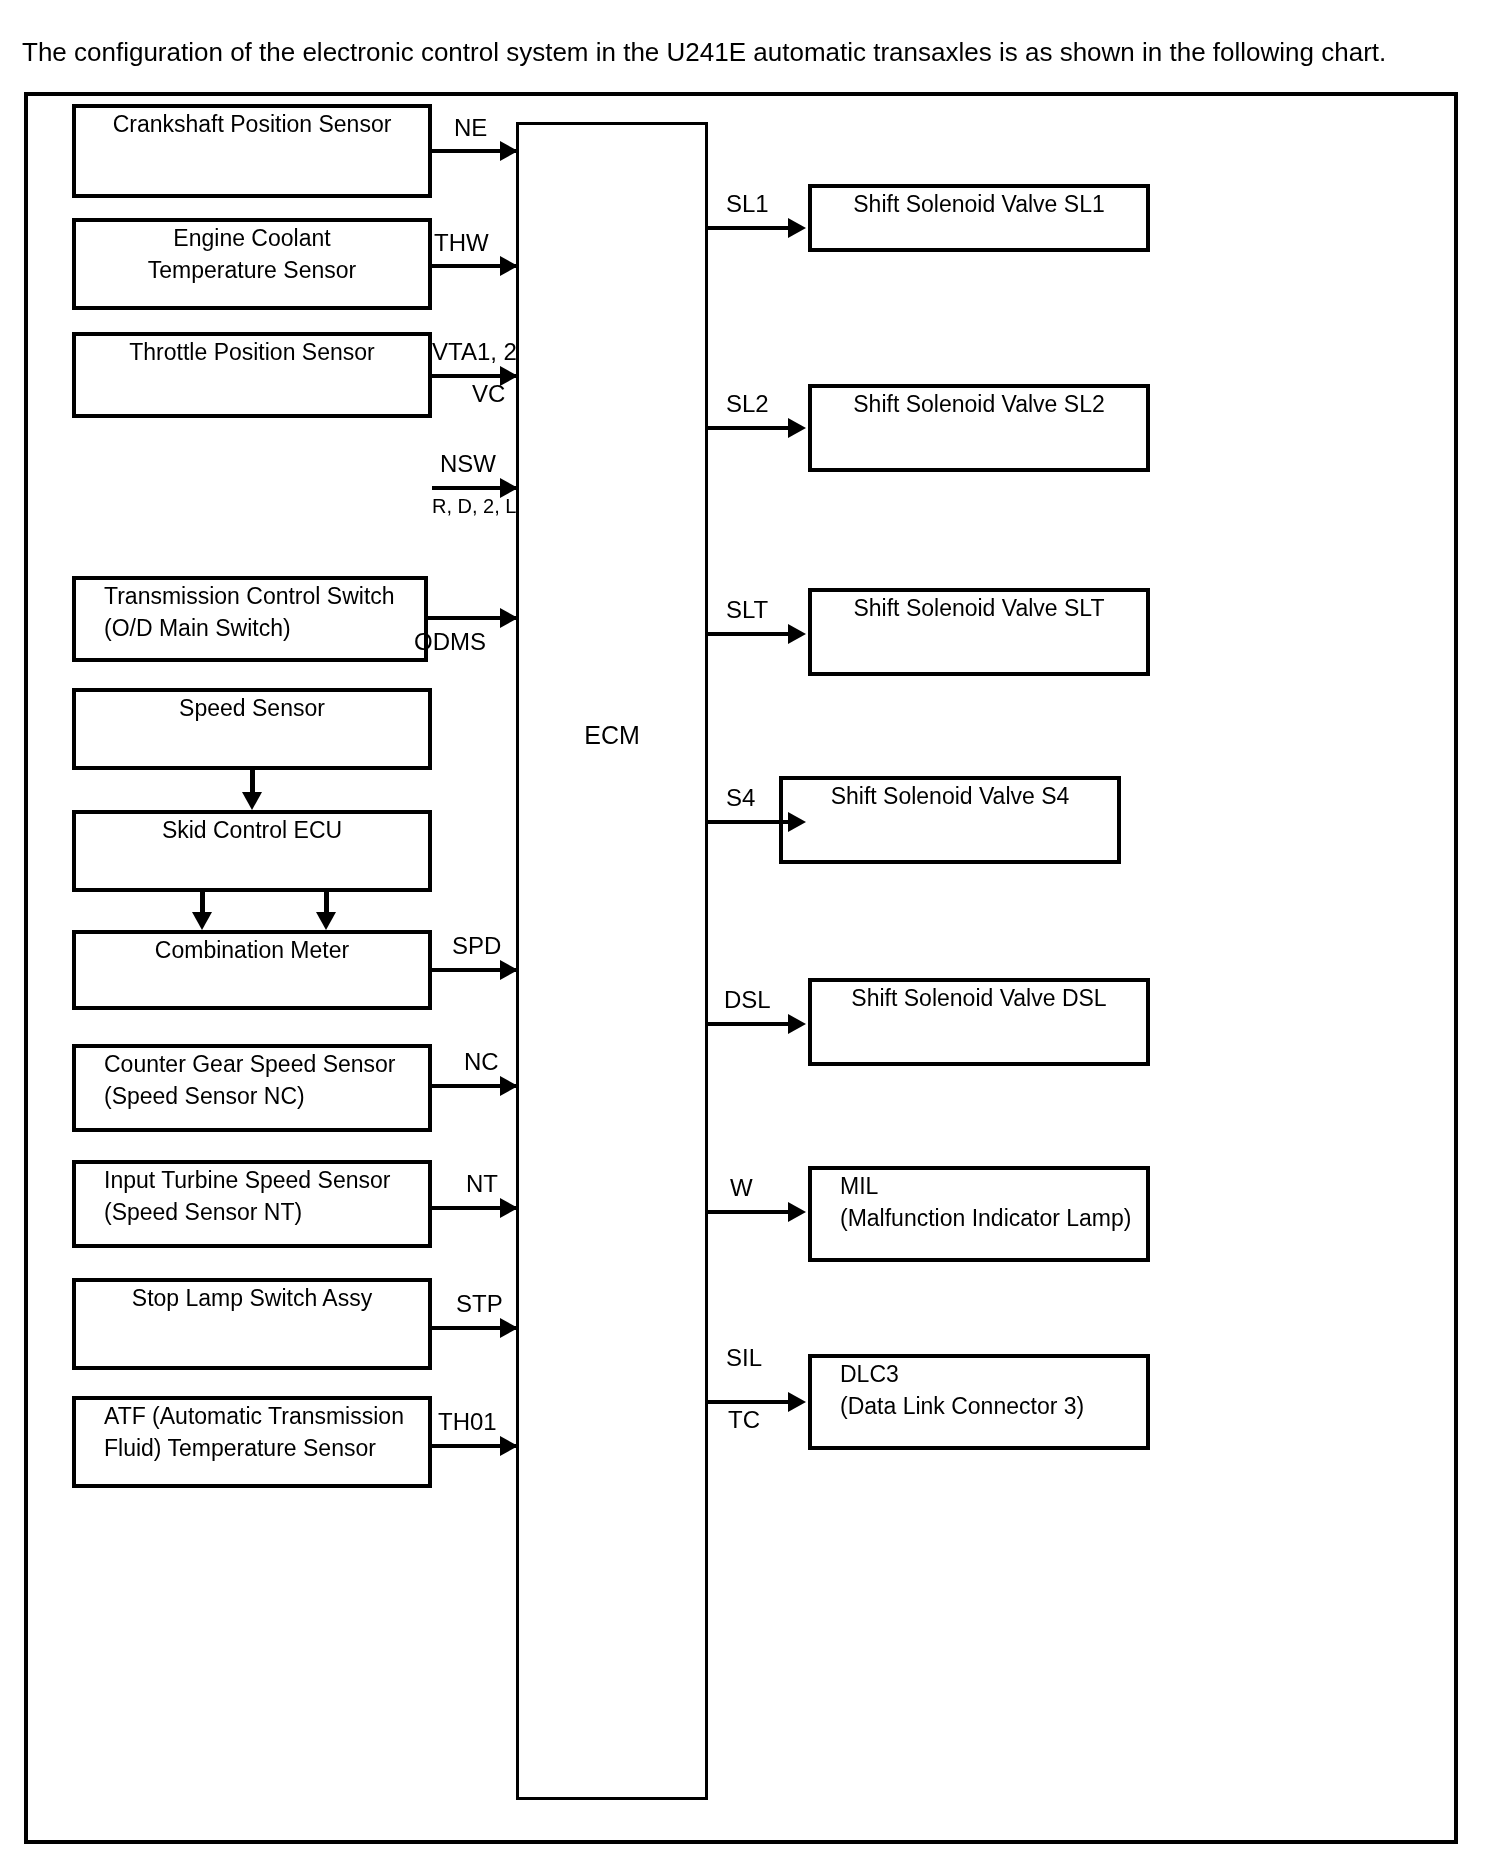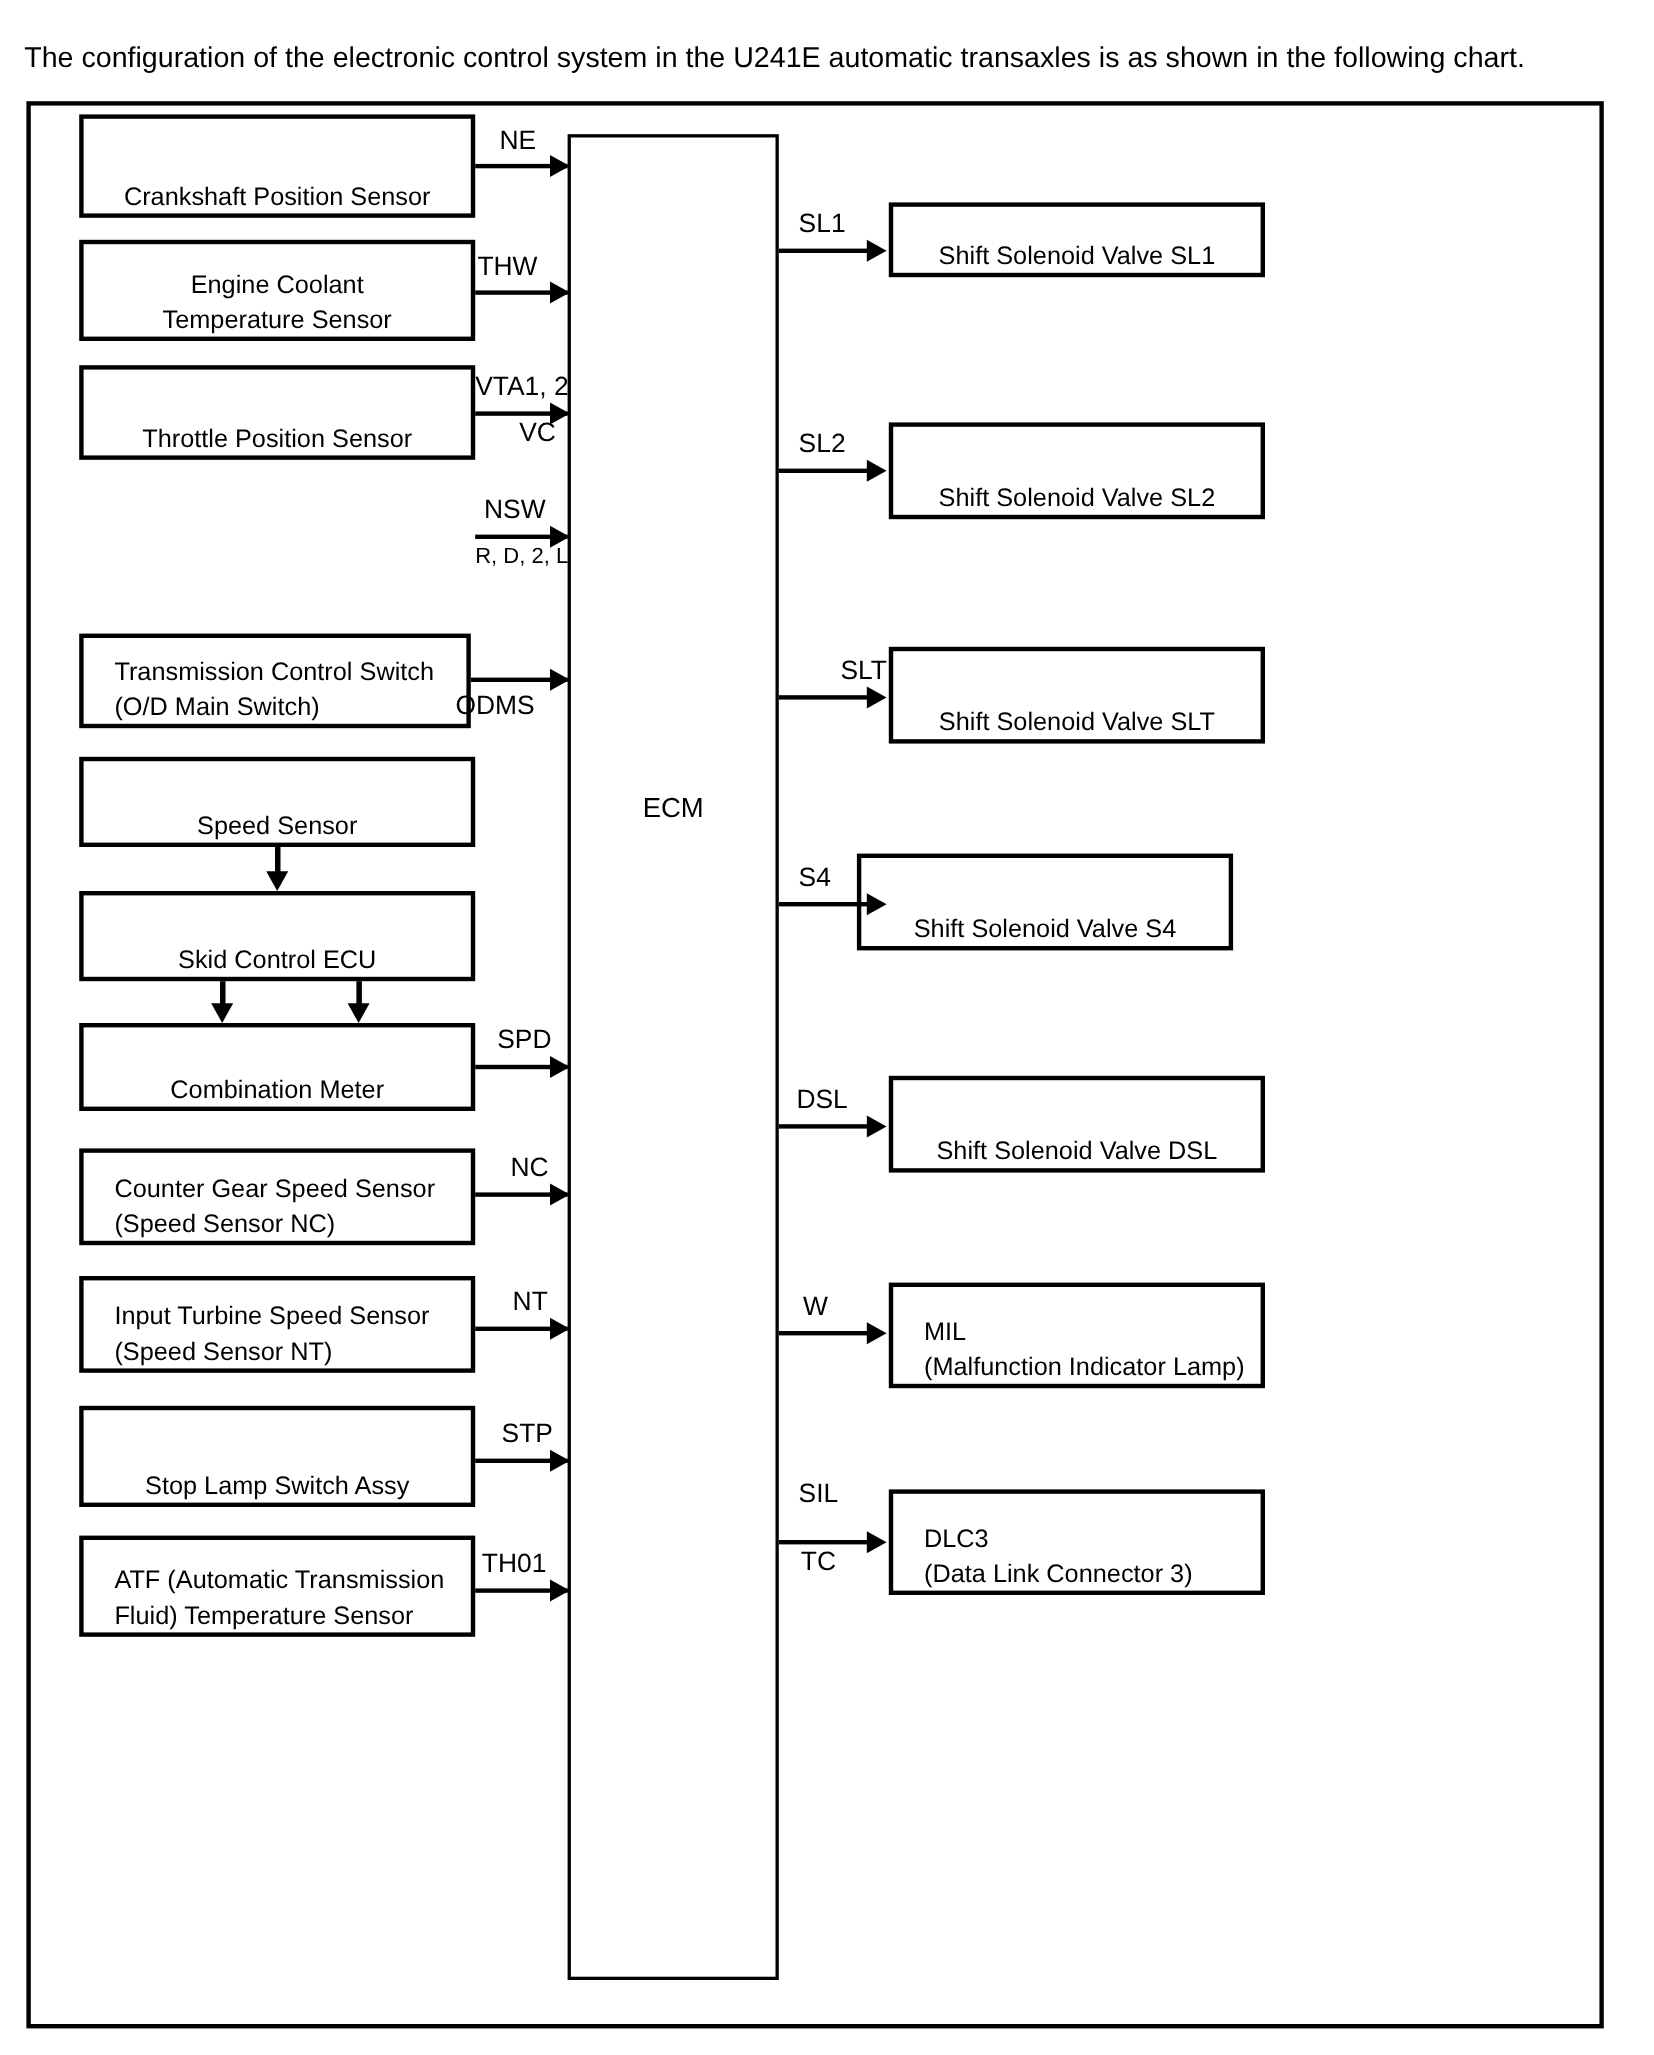--- a/index.html
+++ b/index.html
@@ -40,21 +40,21 @@
     border: 4px solid #000;
     background: #fff;
   }
 
   
   .box {
     position: absolute;
     border: 4px solid #000;
     background: #fff;
     display: flex;
-    align-items: flex-end;
+    align-items: flex-start;
     font-size: 23px;
     line-height: 32px;
     color: #000;
   }
   .box .txt { width: 100%; }
   .box.center { justify-content: center; text-align: center; }
   .box.center .txt { text-align: center; padding: 0 8px; }
   .box.lead { justify-content: flex-start; }
   .box.lead .txt { text-align: left; padding-left: 28px; }
 
@@ -290,21 +290,21 @@
     <div class="hline" style="left:680px; top:130px; width:86px;"></div>
     <div class="arrow-r" style="left:760px; top:122px;"></div>
     <div class="sig" style="left:698px; top:94px;">SL1</div>
 
     <div class="hline" style="left:680px; top:330px; width:86px;"></div>
     <div class="arrow-r" style="left:760px; top:322px;"></div>
     <div class="sig" style="left:698px; top:294px;">SL2</div>
 
     <div class="hline" style="left:680px; top:536px; width:86px;"></div>
     <div class="arrow-r" style="left:760px; top:528px;"></div>
-    <div class="sig" style="left:698px; top:500px;margin-left:38px;">SLT</div>
+    <div class="sig" style="left:698px; top:500px;">SLT</div>
 
     <div class="hline" style="left:680px; top:724px; width:86px;"></div>
     <div class="arrow-r" style="left:760px; top:716px;"></div>
     <div class="sig" style="left:698px; top:688px;">S4</div>
 
     <div class="hline" style="left:680px; top:926px; width:86px;"></div>
     <div class="arrow-r" style="left:760px; top:918px;"></div>
     <div class="sig" style="left:696px; top:890px;">DSL</div>
 
     <div class="hline" style="left:680px; top:1114px; width:86px;"></div>

